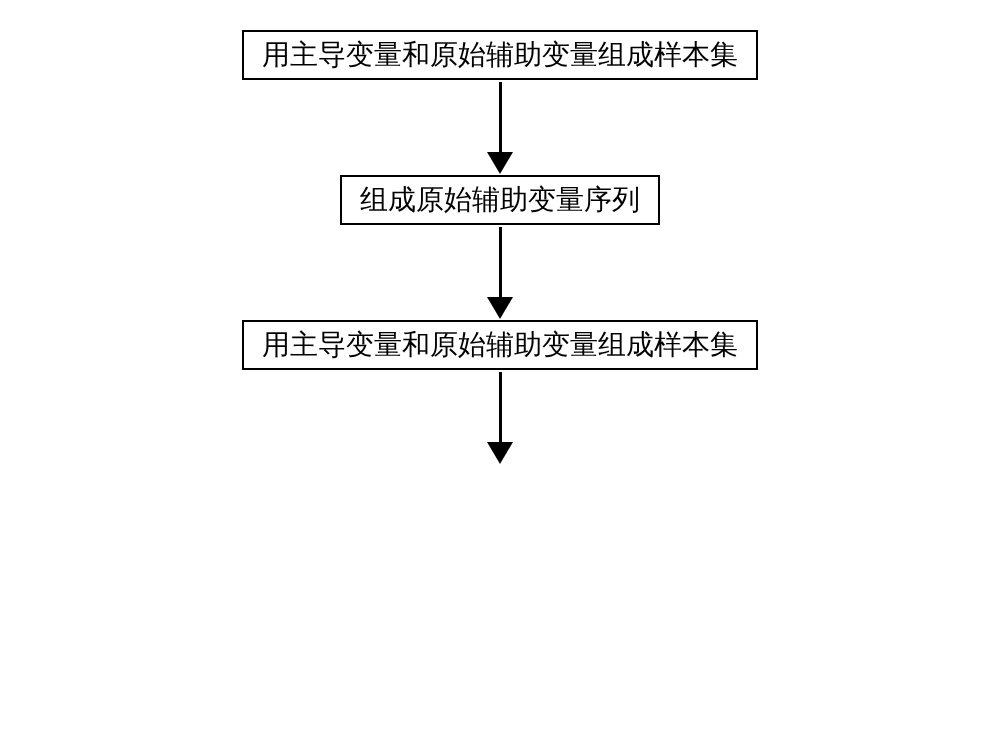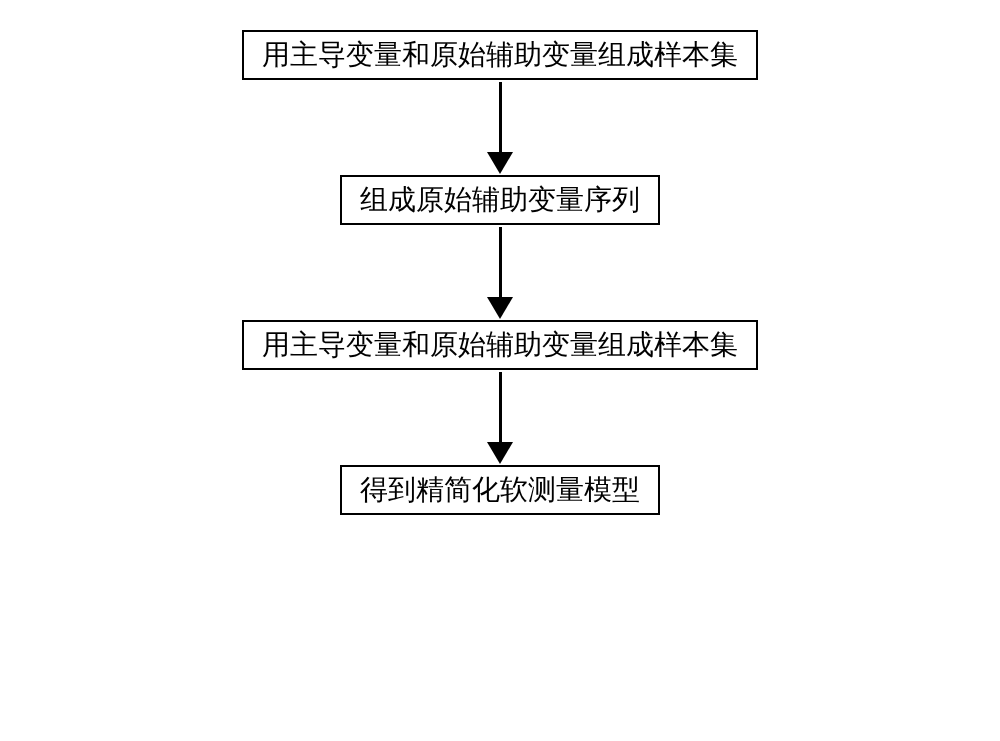--- a/index.html
+++ b/index.html
@@ -80,17 +80,14 @@
   </div>
 
   <div class="stage">
     <div class="box">用主导变量和原始辅助变量组成样本集</div>
     <div class="arrow-wrapper">
       <div class="arrow-line"></div>
       <div class="arrow-head"></div>
     </div>
   </div>
 
-  <div class="stage">
-    <div class="box">得到精简化软测量模型</div>
-  </div>
 
 </div>
 
 </body></html>

